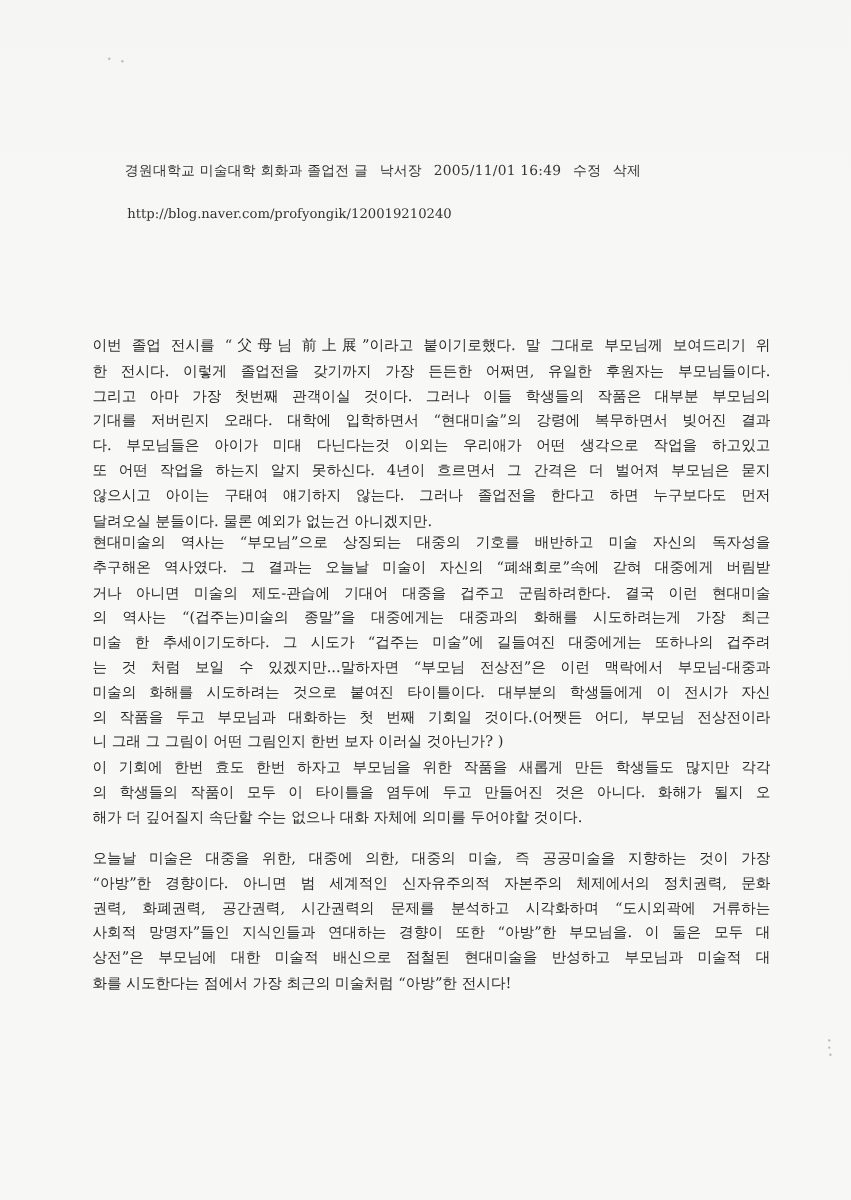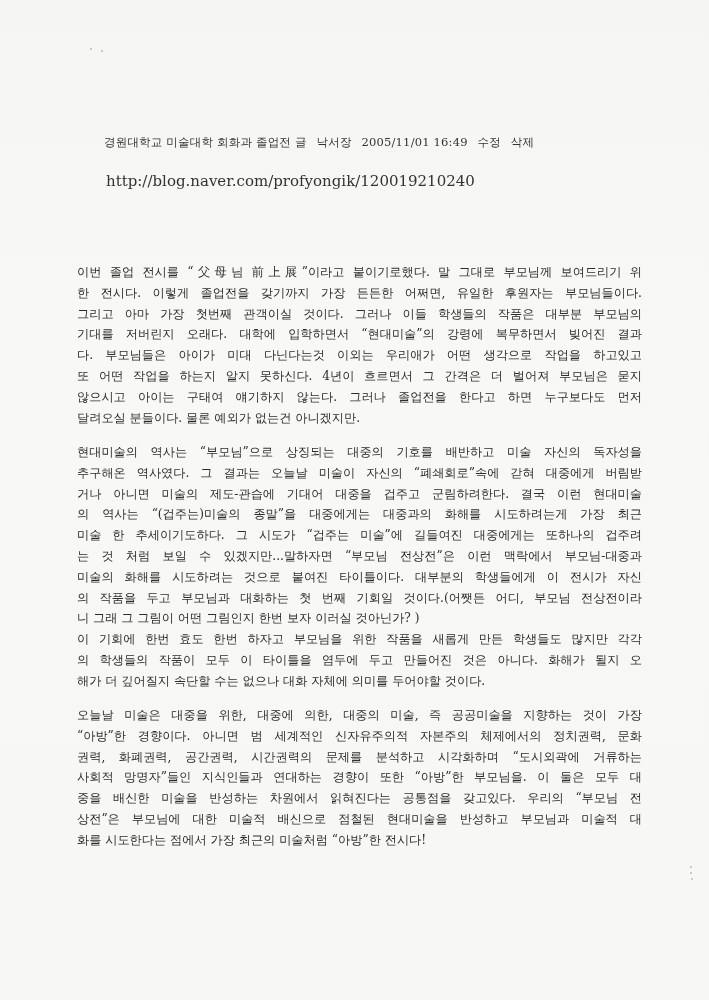--- a/index.html
+++ b/index.html
@@ -28,42 +28,42 @@
       font-size: 11.5px;
       letter-spacing: 0.2px;
       white-space: nowrap;
       color: #333;
     }
     .header-line span { margin-right: 6px; }
     .url-line {
       position: absolute;
       left: 106px;
       top: 172px;
-      font-size: 15px;
+      font-size: 11px;
       color: #333;
       white-space: nowrap;
     }
     .body {
       position: absolute;
       left: 77px;
       width: 565px;
       font-size: 12.2px;
       line-height: 20.8px;
       color: #2c2c2c;
       text-align: justify;
     }
     .para { margin: 0; }
     .para .ln {
       display: block;
       white-space: nowrap;
       text-align: justify;
       text-align-last: justify;
     }
     .para .ln.last { text-align-last: left; }
-    #p1 { top: 262px; }
+    #p1 { top: 278px; }
     #p2 { top: 442px; }
     #p3 { top: 629px; }
     #p4 { top: 705px; }
     .speck {
       position: absolute;
       width: 2px; height: 2px;
       background: #bbb;
       border-radius: 1px;
     }
   </style>
@@ -109,21 +109,20 @@
     <span class="ln">이 기회에 한번 효도 한번 하자고 부모님을 위한 작품을 새롭게 만든 학생들도 많지만 각각</span>
     <span class="ln">의 학생들의 작품이 모두 이 타이틀을 염두에 두고 만들어진 것은 아니다. 화해가 될지 오</span>
     <span class="ln last">해가 더 깊어질지 속단할 수는 없으나 대화 자체에 의미를 두어야할 것이다.</span>
   </div>
 
   <div class="body para" id="p4">
     <span class="ln">오늘날 미술은 대중을 위한, 대중에 의한, 대중의 미술, 즉 공공미술을 지향하는 것이 가장</span>
     <span class="ln">“아방”한 경향이다. 아니면 범 세계적인 신자유주의적 자본주의 체제에서의 정치권력, 문화</span>
     <span class="ln">권력, 화폐권력, 공간권력, 시간권력의 문제를 분석하고 시각화하며 “도시외곽에 거류하는</span>
     <span class="ln">사회적 망명자”들인 지식인들과 연대하는 경향이 또한 “아방”한 부모님을. 이 둘은 모두 대</span>
-    <span class="ln">중을 배신한 미술을 반성하는 차원에서 읽혀진다는 공통점을 갖고있다. 우리의 “부모님 전</span>
     <span class="ln">상전”은  부모님에 대한 미술적 배신으로 점철된 현대미술을 반성하고 부모님과 미술적 대</span>
     <span class="ln last">화를 시도한다는 점에서 가장 최근의 미술처럼 “아방”한 전시다!</span>
   </div>
 
   <div class="speck" style="left:690px; top:866px;"></div>
   <div class="speck" style="left:690px; top:872px;"></div>
   <div class="speck" style="left:691px; top:878px;"></div>
   <div class="speck" style="left:90px; top:48px;"></div>
   <div class="speck" style="left:101px; top:50px;"></div>
 

